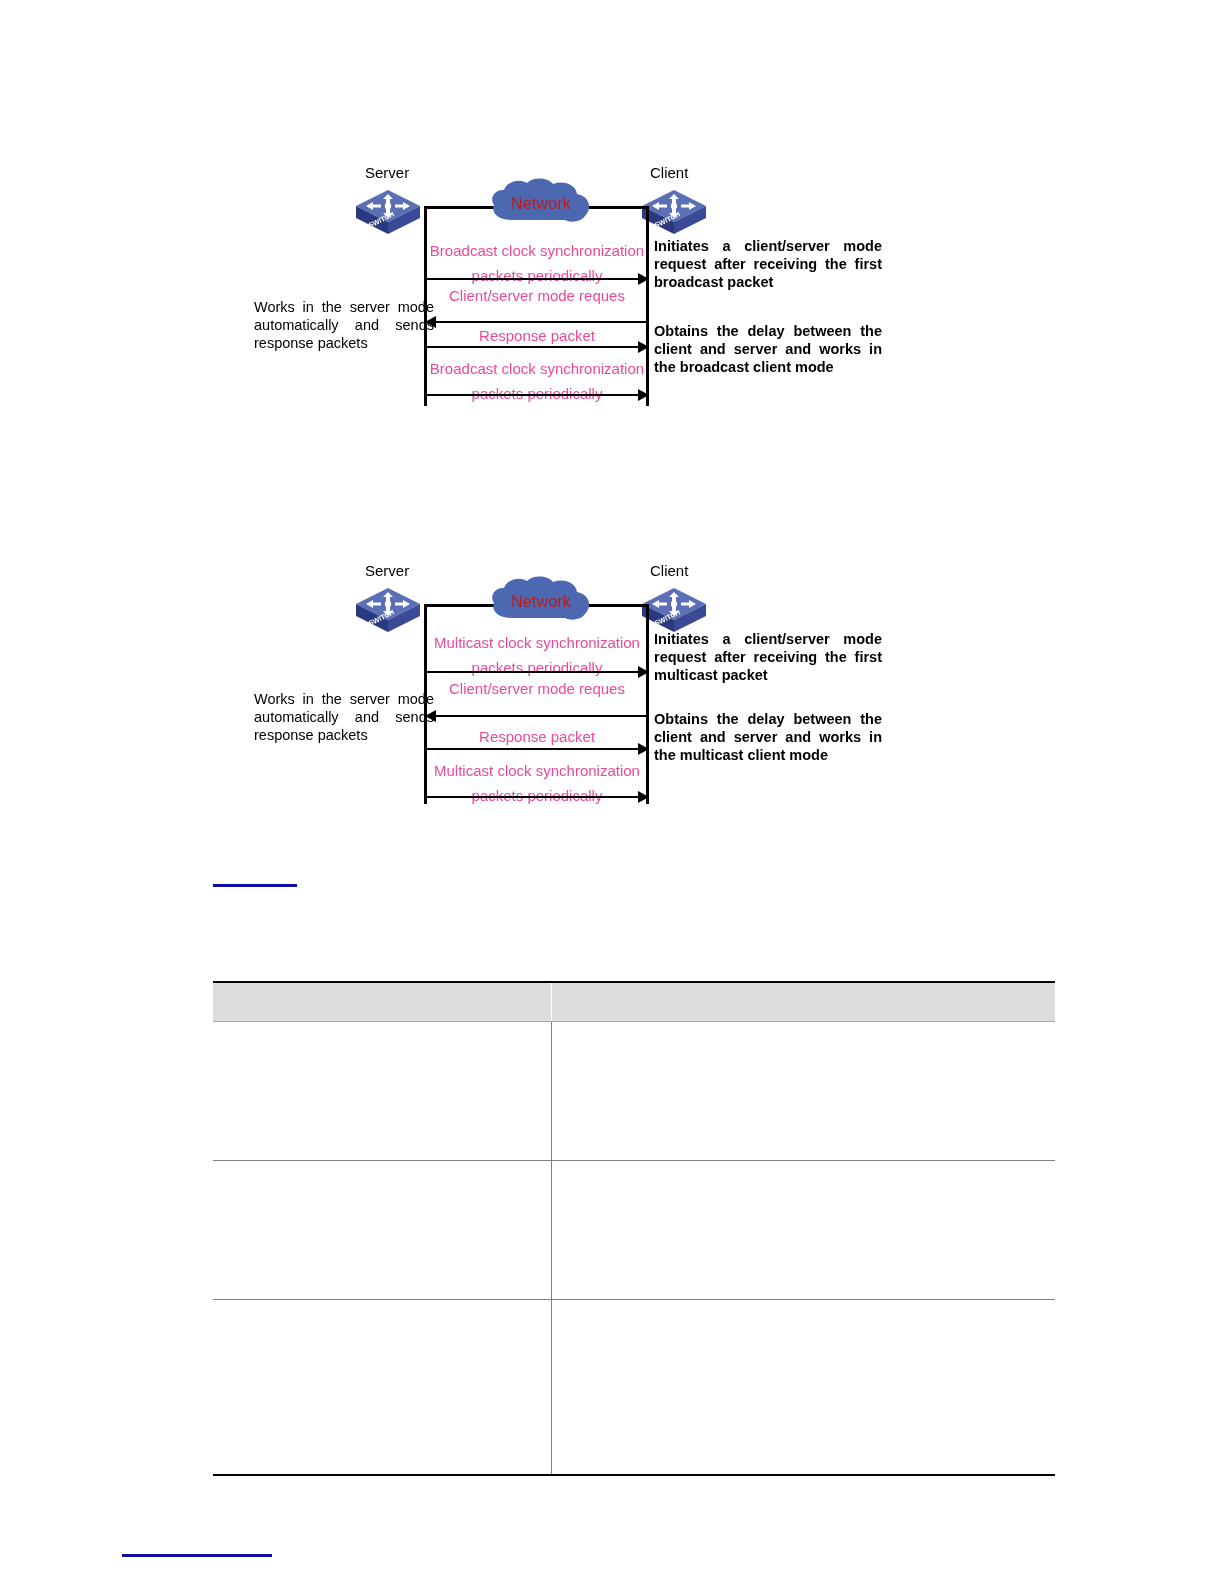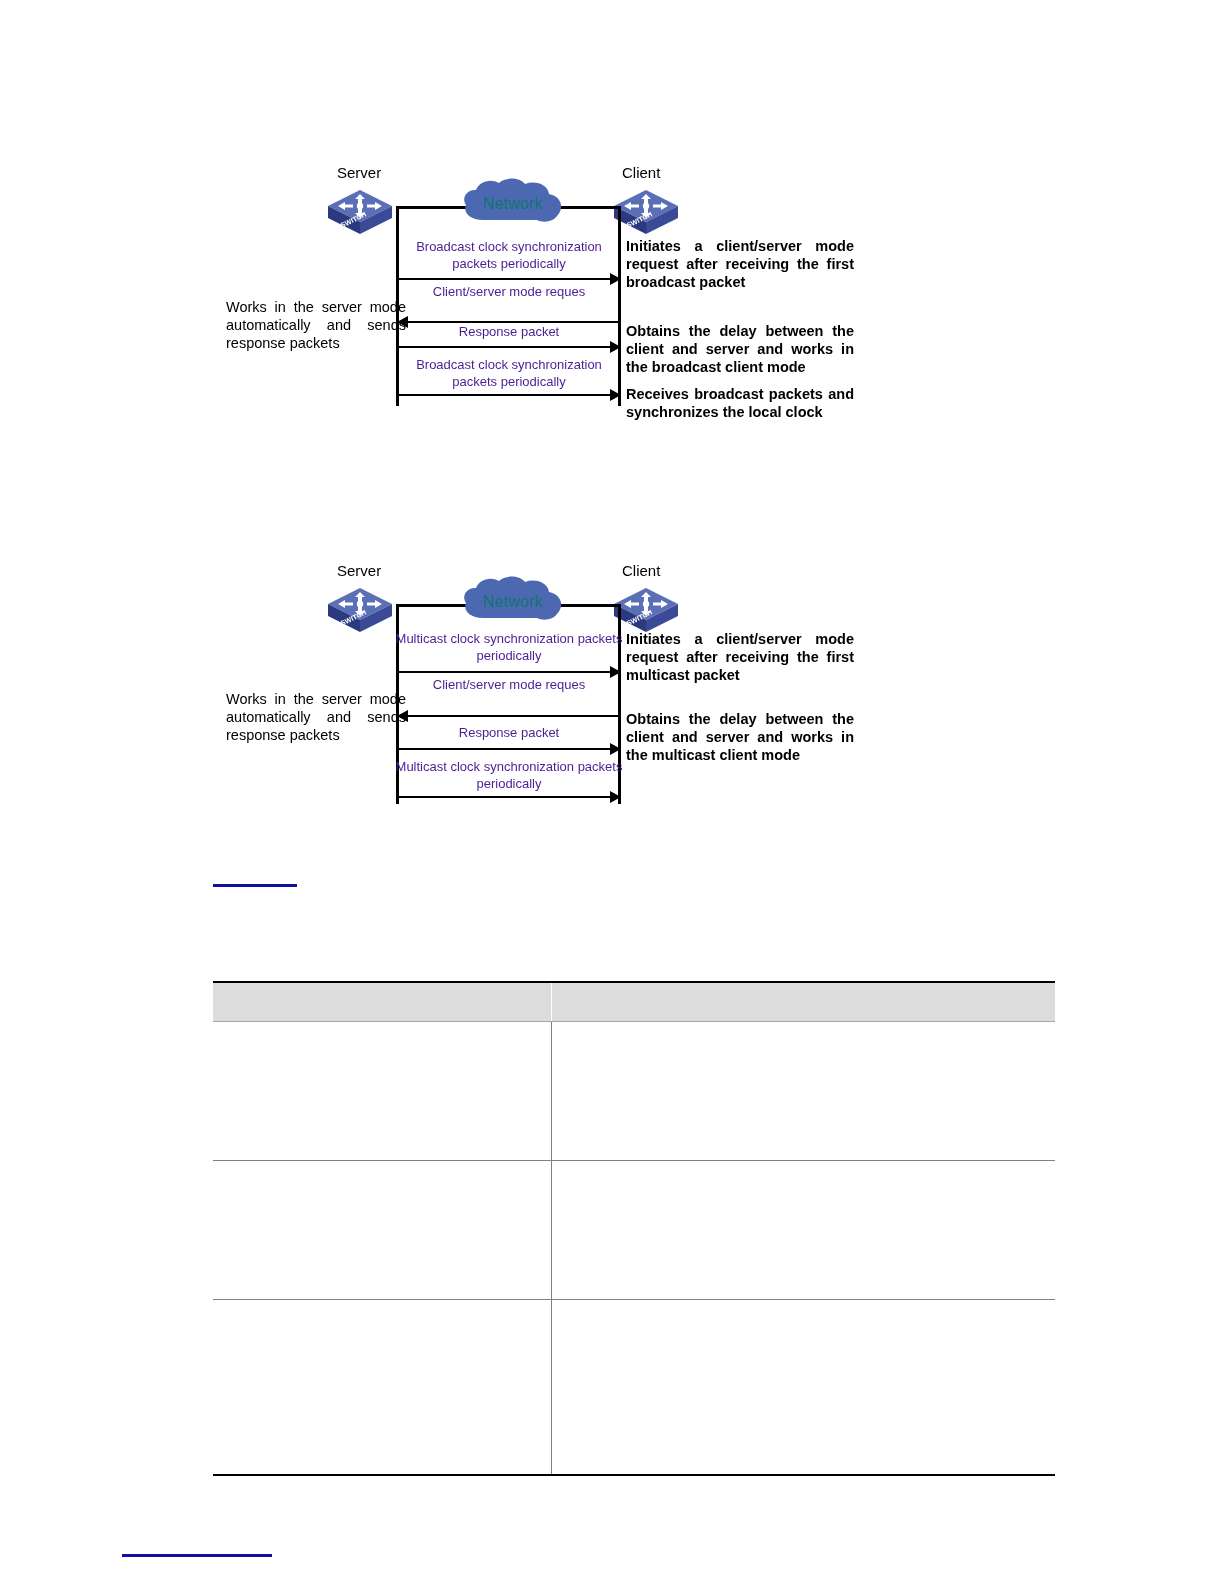--- a/index.html
+++ b/index.html
@@ -17,20 +17,21 @@
     height: 1584px;
     background: #ffffff;
     overflow: hidden;
   }
 
   
   .figure {
     position: absolute;
     width: 660px;
     height: 275px;
+    margin-left: 28px;
   }
   .fig-1 { left: 212px; top: 160px; }
   .fig-2 { left: 212px; top: 558px; }
 
   .node-label {
     position: absolute;
     font-size: 15px;
     line-height: 18px;
     white-space: nowrap;
     color: #000;
@@ -55,21 +56,21 @@
     top: 16px;
     width: 112px;
     height: 56px;
   }
   .cloud svg { display:block; width:112px; height:56px; }
   .cloud-text {
     position: absolute;
     left: 0; top: 0;
     width: 112px; height: 56px;
     display: flex; align-items: center; justify-content: center;
-    color: #0f766e;
+    color: #b91c1c;
     font-size: 16px;
     letter-spacing: .2px;
     pointer-events: none;
   }
 
   
   .lifeline {
     position: absolute;
     width: 3px;
     background: #000;
@@ -105,23 +106,23 @@
   .msg.to-left .head {
     left: -1px;
     border-right: 11px solid #000;
   }
 
   .msg-text {
     position: absolute;
     left: 182px;
     width: 230px;
     text-align: center;
-    font-size: 13px;
-    line-height: 17px;
-    color: #4c1d95;
+    font-size: 15px;
+    line-height: 25px;
+    color: #ec4899;
   }
 
   .side-note {
     position: absolute;
     font-size: 14.5px;
     line-height: 18px;
     color: #000;
   }
   .side-note.left-note {
     left: 14px;
@@ -250,21 +251,20 @@
 
     <div class="msg-text" style="top:196px">Broadcast clock synchronization packets periodically</div>
     <div class="msg to-right" style="top:234px">
       <span class="head"></span>
     </div>
 
     <div class="side-note left-note" style="top:138px">Works in the server mode automatically and sends response packets</div>
 
     <div class="side-note right-note" style="top:77px">Initiates a client/server mode request after receiving the first broadcast packet</div>
     <div class="side-note right-note" style="top:162px">Obtains the delay between the client and server and works in the broadcast client mode</div>
-    <div class="side-note right-note" style="top:225px">Receives broadcast packets and synchronizes the local clock</div>
   </div>
 
   <div class="figure fig-2">
 
     <div class="node-label server">Server</div>
     <div class="node-label client">Client</div>
 
     <div class="switch-icon server-ico">
       <svg viewBox="0 0 72 56" xmlns="http://www.w3.org/2000/svg">
         <polygon points="36,6 68,22 36,38 4,22" fill="#5a6fb5"></polygon>

